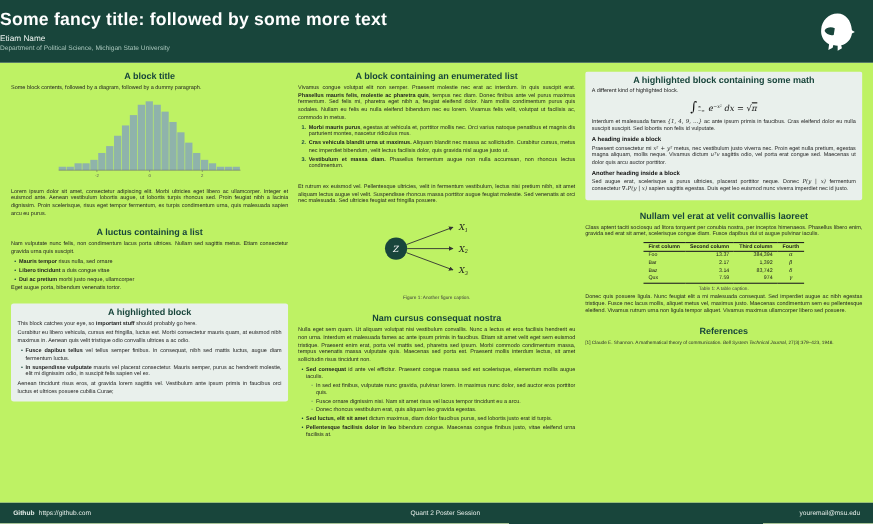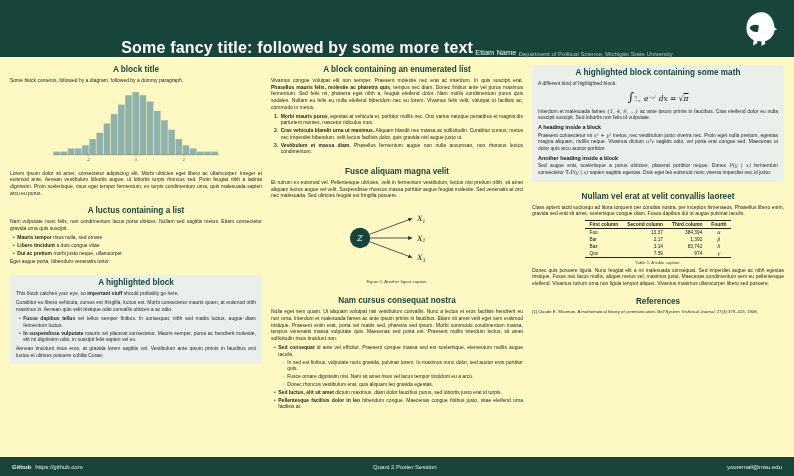--- a/index.html
+++ b/index.html
@@ -1,25 +1,25 @@
 <!DOCTYPE html>
 <html style="--accent: #18453B; --alert-bg: #e9f0ec;"><head>
 <meta charset="utf-8">
 <style>
   *{margin:0;padding:0;box-sizing:border-box;}
   :root{--accent:#18453B;--alert-bg:#e9f0ec;}
   html,body{width:794px;height:476px;}
   body{font-family:"Liberation Sans",sans-serif;background:#fff;overflow:hidden;}
   .poster{width:794px;height:476px;display:flex;flex-direction:column;}
-  .hdr{position:relative;height:57px;background:var(--accent);color:#fff;display:flex;flex-direction:row;align-items:flex-end;justify-content:center;gap:2px;flex:0 0 auto;}
+  .hdr{position:relative;height:57px;background:var(--accent);color:#fff;display:flex;flex-direction:column;align-items:flex-start;justify-content:center;gap:2px;flex:0 0 auto;}
   .hdr-title{font-size:16px;font-weight:bold;letter-spacing:.2px;}
   .hdr-author{font-size:7.5px;color:#eef4f1;}
   .hdr-inst{font-size:6px;color:#a9c6bc;}
   .logo{position:absolute;right:13px;top:9px;width:39px;height:39px;}
-  .cols{flex:1;display:flex;gap:9px;padding:8px 10px;overflow:hidden;background:#fef9c3;}
+  .cols{flex:1;display:flex;gap:9px;padding:8px 10px;overflow:hidden;background:#bef264;}
   .col{flex:1 1 0;min-width:0;display:flex;flex-direction:column;gap:10px;overflow:hidden;}
   .bt{color:var(--accent);font-size:8.2px;font-weight:bold;text-align:center;margin-bottom:3px;}
   .txt{font-size:5px;line-height:1.33;text-align:justify;color:#1f1f1f;margin-bottom:2.6px;}
   .txt:last-child{margin-bottom:0;}
   .list{margin:1px 0 2px;}
   .li{display:flex;gap:2.5px;margin:0 0 1.2px 3px;}
   .li .marker{color:var(--accent);font-size:5px;line-height:1.33;flex:0 0 auto;}
   .li .num{color:var(--accent);font-weight:bold;font-size:5px;line-height:1.33;flex:0 0 auto;}
   .li-text{font-size:5px;line-height:1.33;text-align:justify;flex:1;color:#1f1f1f;}
   .li.sub{margin-left:12px;}
@@ -163,21 +163,20 @@
             <span class="li-text"><b>Cras vehicula blandit urna ut maximus.</b><span> Aliquam blandit nec massa ac sollicitudin. Curabitur cursus, metus nec imperdiet bibendum, velit lectus facilisis dolor, quis gravida nisl augue justo ut.</span></span>
           </div>
           <div class="li">
             <span class="num">3.</span>
             <span class="li-text"><b>Vestibulum et massa diam.</b><span> Phasellus fermentum augue non nulla accumsan, non rhoncus lectus condimentum.</span></span>
           </div>
         </div>
       </div>
 
       <div class="block">
-        <h2 class="bt">Fusce aliquam magna velit</h2>
         <p class="txt">Et rutrum ex euismod vel. Pellentesque ultricies, velit in fermentum vestibulum, lectus nisi pretium nibh, sit amet aliquam lectus augue vel velit. Suspendisse rhoncus massa porttitor augue feugiat molestie. Sed venenatis at orci nec malesuada. Sed ultricies feugiat est fringilla posuere.</p>
         <figure class="fig">
           <svg class="dag" viewBox="0 0 160 78">
             <defs>
               <marker id="arrowhead" viewBox="0 0 8 8" refX="7" refY="4" markerWidth="5" markerHeight="5" orient="auto">
                   <path d="M0 0 L8 4 L0 8 Z" fill="#333"></path>
                 </marker>
             </defs>
             <line class="edge" x1="50.3" y1="35" x2="96" y2="18" marker-end="url(#arrowhead)"></line>
             <line class="edge" x1="51" y1="39" x2="96" y2="39" marker-end="url(#arrowhead)"></line>

